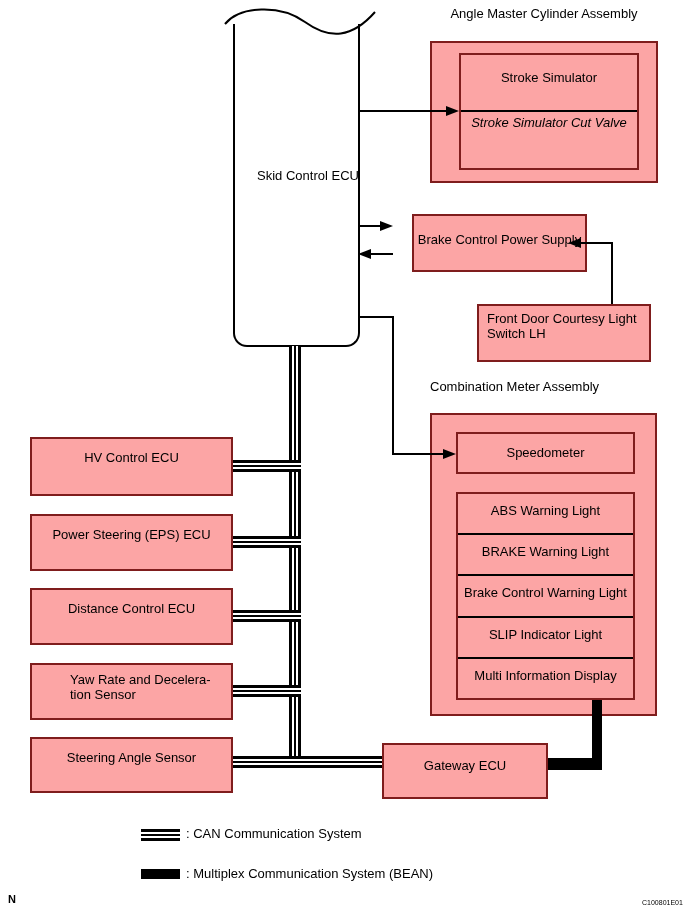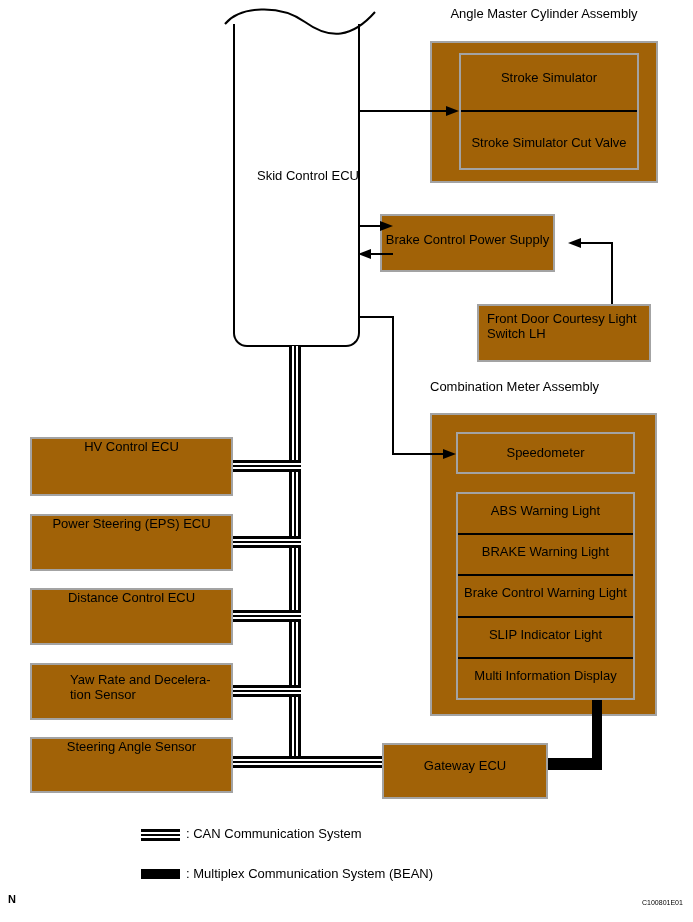--- a/index.html
+++ b/index.html
@@ -2,21 +2,21 @@
 <html><head>
 <meta charset="utf-8">
 <style>
   * { margin:0; padding:0; box-sizing:border-box; }
   html,body { background:#ffffff; }
   #stage {
     position:relative; width:693px; height:922px; background:#ffffff;
     font-family:"Liberation Sans", sans-serif; color:#000; overflow:hidden;
   }
   .box {
-    position:absolute; border:2px solid #a3a3a3; background:#a16207;
+    position:absolute; border:2px solid #7f1d1d; background:#fca5a5;
     font-size:13px; line-height:15px; text-align:center;
   }
   .label { position:absolute; font-size:13px; line-height:15px; white-space:nowrap; }
   .hline { position:absolute; height:2px; background:#000; }
   .vline { position:absolute; width:2px; background:#000; }
   .arrow-r { position:absolute; width:0; height:0;
     border-top:5px solid transparent; border-bottom:5px solid transparent;
     border-left:13px solid #000; }
   .arrow-l { position:absolute; width:0; height:0;
     border-top:5px solid transparent; border-bottom:5px solid transparent;
@@ -32,36 +32,36 @@
     border:none; border-left:2px solid #000; border-right:2px solid #000;
     border-bottom:2px solid #000; border-radius:0 0 14px 14px; position:absolute; background:#fff; }
   #ecu-label { left:233px; top:168px; width:150px; text-align:center; }
   #ecu-wave { position:absolute; left:215px; top:2px; }
 
   
   #bmca-label { left:430px; top:6px; width:228px; text-align:center; }
   #bmca-outer { left:430px; top:41px; width:228px; height:142px; }
   #bmca-inner { left:459px; top:53px; width:180px; height:117px; padding:0; }
   #bmca-inner .row1 { height:57px; border-bottom:2px solid #000; padding-top:15px; }
-  #bmca-inner .row2 { height:51px; padding-top:23px; }
+  #bmca-inner .row2 { height:51px; padding-top:3px;font-style:italic; }
 
   
-  #bcps { left:380px; top:214px; width:175px; height:58px; padding-top:16px; }
+  #bcps { left:412px; top:214px; width:175px; height:58px; padding-top:16px; }
   #fdcls { left:477px; top:304px; width:174px; height:58px; text-align:left; padding:5px 0 0 8px; }
 
   
   #cma-label { left:430px; top:379px; width:227px; text-align:left; }
   #cma-outer { left:430px; top:413px; width:227px; height:303px; }
   #speedo { left:456px; top:432px; width:179px; height:42px; padding-top:11px; }
   #lights { left:456px; top:492px; width:179px; height:208px; display:flex; flex-direction:column; }
   #lights .lrow { flex:1 1 0; border-bottom:2px solid #000; padding-top:9px; font-size:13px; }
   #lights .lrow:last-child { border-bottom:none; }
 
   
-  .leftbox { left:30px; width:203px; }
+  .leftbox { left:30px; width:203px; padding-top:11px; }
 
   
   #gateway { left:382px; top:743px; width:166px; height:56px; padding-top:13px; }
 
   
   .legend-text { position:absolute; left:186px; font-size:13px; white-space:nowrap; }
 
   #footer-n { position:absolute; left:8px; top:893px; font-size:11px; font-weight:bold; }
   #footer-code { position:absolute; left:642px; top:899px; font-size:7px; letter-spacing:0; }
 </style>

